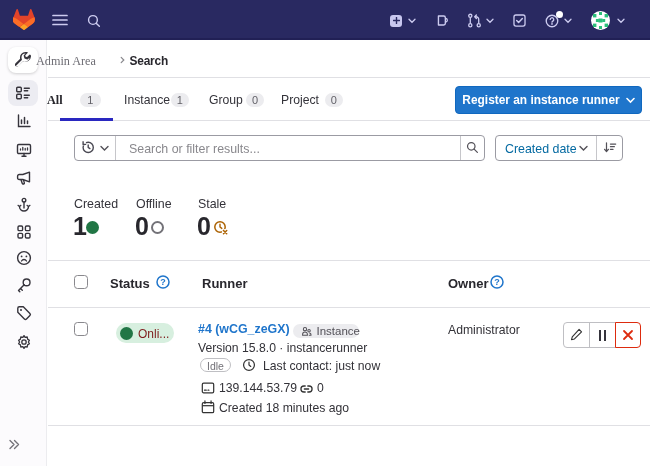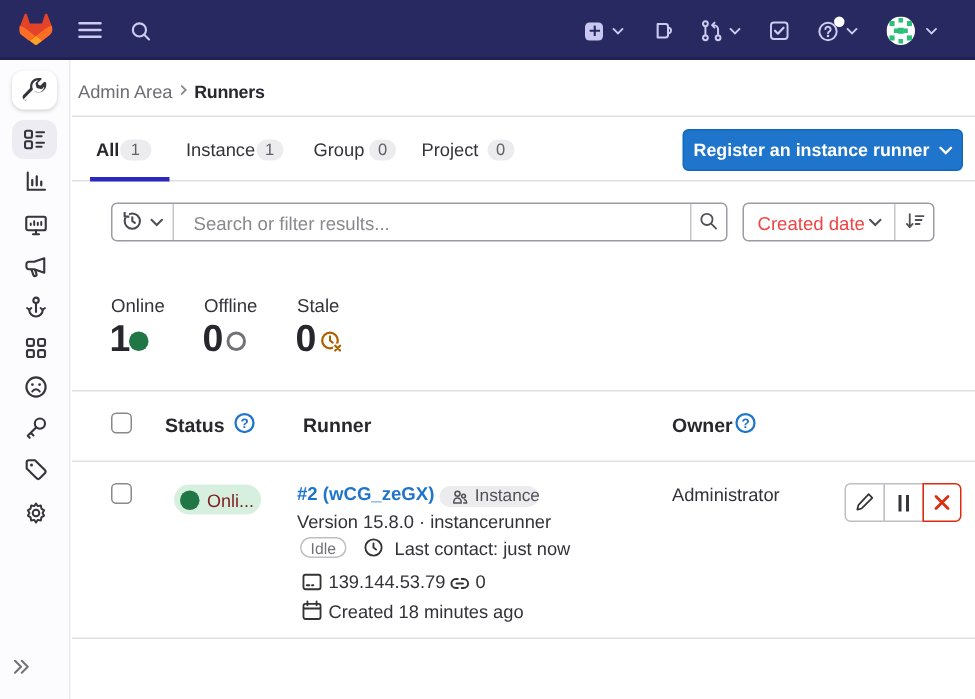--- a/index.html
+++ b/index.html
@@ -183,28 +183,28 @@
       <svg width="16" height="16" viewBox="0 0 16 16">
         <path d="M8 1.6l1.1 1.8 2.1-.4.4 2.1 1.8 1.1-1 1.8 1 1.8-1.8 1.1-.4 2.1-2.1-.4L8 14.4l-1.1-1.8-2.1.4-.4-2.1-1.8-1.1 1-1.8-1-1.8 1.8-1.1.4-2.1 2.1.4z" fill="none" stroke="#36343c" stroke-width="1.3" stroke-linejoin="round"></path>
         <circle cx="8" cy="8" r="2.2" fill="none" stroke="#36343c" stroke-width="1.3"></circle>
       </svg>
     </div>
 <svg style="position:absolute;left:8px;top:399px" width="12" height="11" viewBox="0 0 12 11">
       <path d="M2 1.5l4 4-4 4M6.5 1.5l4 4-4 4" fill="none" stroke="#737278" stroke-width="1.4" stroke-linecap="round" stroke-linejoin="round"></path>
     </svg>
 </div>
 
-<div class="bc-text" style="left:52px;">Admin Area</div>
-<div class="bc-text" style="left:129.5px; color:#28272d; font-weight:bold; font-size:11.9px; letter-spacing:-0.2px;">Runners</div>
+<div class="bc-text" style="left:36px;font-family:Liberation Serif, serif;">Admin Area</div>
+<div class="bc-text" style="left:129.5px; color:#28272d; font-weight:bold; font-size:11.9px; letter-spacing:-0.2px;">Search</div>
 <svg class="abs" style="left:118.5px; top:56px;" width="7" height="8" viewBox="0 0 8 8">
     <path d="M2.5 1l3 3-3 3" fill="none" stroke="#89888d" stroke-width="1.4" stroke-linecap="round"></path>
   </svg>
 <div class="hr" style="left:48px; top:77px; width:602px;"></div>
 
-<div class="tabtxt" style="left:64px; top:93px; font-weight:bold; color:#28272d;">All</div>
+<div class="tabtxt" style="left:47px; top:93px; font-weight:bold; color:#28272d;font-family:Liberation Serif, serif;">All</div>
 <div class="pillbadge" style="left:79.5px; width:21.5px;">1</div>
 <div class="tabtxt" style="left:124px; top:93px;">Instance</div>
 <div class="pillbadge" style="left:171px; width:17.5px;">1</div>
 <div class="tabtxt" style="left:209px; top:93px;">Group</div>
 <div class="pillbadge" style="left:246px; width:18px;">0</div>
 <div class="tabtxt" style="left:281px; top:93px;">Project</div>
 <div class="pillbadge" style="left:324.5px; width:18.5px;">0</div>
 <div class="hr" style="left:48px; top:119.5px; width:602px;"></div>
 <div class="abs" style="left:60px; top:118px; width:53px; height:2.5px; background:#2a28c0;"></div>
 
@@ -227,30 +227,30 @@
 <svg class="abs" style="left:100px; top:145px;" width="9" height="7" viewBox="0 0 9 7">
     <path d="M1 1.5l3.5 3.5L8 1.5" fill="none" stroke="#535158" stroke-width="1.4" stroke-linecap="round"></path>
   </svg>
 <svg class="abs" style="left:466px; top:141px;" width="13" height="13" viewBox="0 0 16 16">
     <circle cx="6.5" cy="6.5" r="4.6" fill="none" stroke="#535158" stroke-width="1.5"></circle>
     <path d="M10 10l4 4" stroke="#535158" stroke-width="1.5" stroke-linecap="round"></path>
   </svg>
 
 <div class="cdgroup"></div>
 <div class="abs" style="left:596px; top:136px; width:1px; height:24px; background:#c6c6ca;"></div>
-<div class="abs" style="left:505px; top:142px; font-size:12.4px; color:#ef4444;text-align:right;">Created date</div>
+<div class="abs" style="left:505px; top:142px; font-size:12.4px; color:#0369a1;text-align:right;">Created date</div>
 <svg class="abs" style="left:579px; top:145px;" width="9" height="7" viewBox="0 0 9 7">
     <path d="M1 1.5l3.5 3.5L8 1.5" fill="none" stroke="#535158" stroke-width="1.4" stroke-linecap="round"></path>
   </svg>
 <svg class="abs" style="left:603px; top:141px;" width="14" height="14" viewBox="0 0 16 16">
     <path d="M4 2v10M1.8 9.5L4 12l2.2-2.5" fill="none" stroke="#535158" stroke-width="1.4" stroke-linecap="round" stroke-linejoin="round"></path>
     <path d="M8.5 3.5h6M8.5 6.5h4.5M8.5 9.5h3" stroke="#535158" stroke-width="1.4" stroke-linecap="round"></path>
   </svg>
 
-<div class="statlbl" style="left:74px;">Online</div>
+<div class="statlbl" style="left:74px;">Created</div>
 <div class="statnum" style="left:73px;">1</div>
 <div class="abs" style="left:86px; top:221px; width:13px; height:13px; border-radius:50%; background:#217645;"></div>
 <div class="statlbl" style="left:136px;">Offline</div>
 <div class="statnum" style="left:135px;">0</div>
 <div class="abs" style="left:151px; top:221px; width:13px; height:13px; border-radius:50%; border:2px solid #737278;"></div>
 <div class="statlbl" style="left:198px;">Stale</div>
 <div class="statnum" style="left:197px;">0</div>
 <svg class="abs" style="left:213px; top:220px;" width="16" height="16" viewBox="0 0 16 16">
     <circle cx="7" cy="7" r="5.2" fill="none" stroke="#ab6100" stroke-width="1.5"></circle>
     <path d="M7 4.2V7l1.8 1.4" fill="none" stroke="#ab6100" stroke-width="1.4" stroke-linecap="round"></path>
@@ -270,21 +270,21 @@
 <div class="th" style="left:448px; top:276px;">Owner</div>
 <svg class="abs" style="left:490px; top:275px;" width="14" height="14" viewBox="0 0 14 14">
     <circle cx="7" cy="7" r="6" fill="none" stroke="#1f75cb" stroke-width="1.5"></circle>
     <text x="7" y="10.2" font-size="9" font-weight="bold" fill="#1f75cb" text-anchor="middle" font-family="Liberation Sans">?</text>
   </svg>
 
 <div class="cb" style="left:74px; top:322px;"></div>
 <div class="abs" style="left:116px; top:323px; width:58px; height:20px; border-radius:10px; background:#d7efdf;"></div>
 <div class="abs" style="left:120px; top:326.5px; width:13px; height:13px; border-radius:50%; background:#217645;"></div>
 <div class="abs" style="left:138px; top:327px; font-size:12px; color:#7f1d1d;">Onli...</div>
-<div class="abs" style="left:198px; top:322px; font-size:12.4px; font-weight:bold; color:#1f75cb;">#2 (wCG_zeGX)</div>
+<div class="abs" style="left:198px; top:322px; font-size:12.4px; font-weight:bold; color:#1f75cb;">#4 (wCG_zeGX)</div>
 <div class="abs" style="left:293px; top:323.5px; width:66px; height:14.5px; border-radius:7.5px; background:#ececef;"></div>
 <svg class="abs" style="left:301px; top:325.5px;" width="11" height="11" viewBox="0 0 16 16">
     <g fill="none" stroke="#535158" stroke-width="1.5">
       <circle cx="5.8" cy="4.6" r="2.4"></circle>
       <path d="M2.3 13.6v-1.4a3.5 3.5 0 0 1 7 0v1.4z"></path>
       <circle cx="11.7" cy="6.9" r="1.8"></circle>
       <path d="M11.3 13.6h3.2v-.9a2.6 2.6 0 0 0-2.6-2.6"></path>
     </g>
   </svg>
 <div class="abs" style="left:316.5px; top:325px; font-size:11.5px; color:#535158;">Instance</div>

